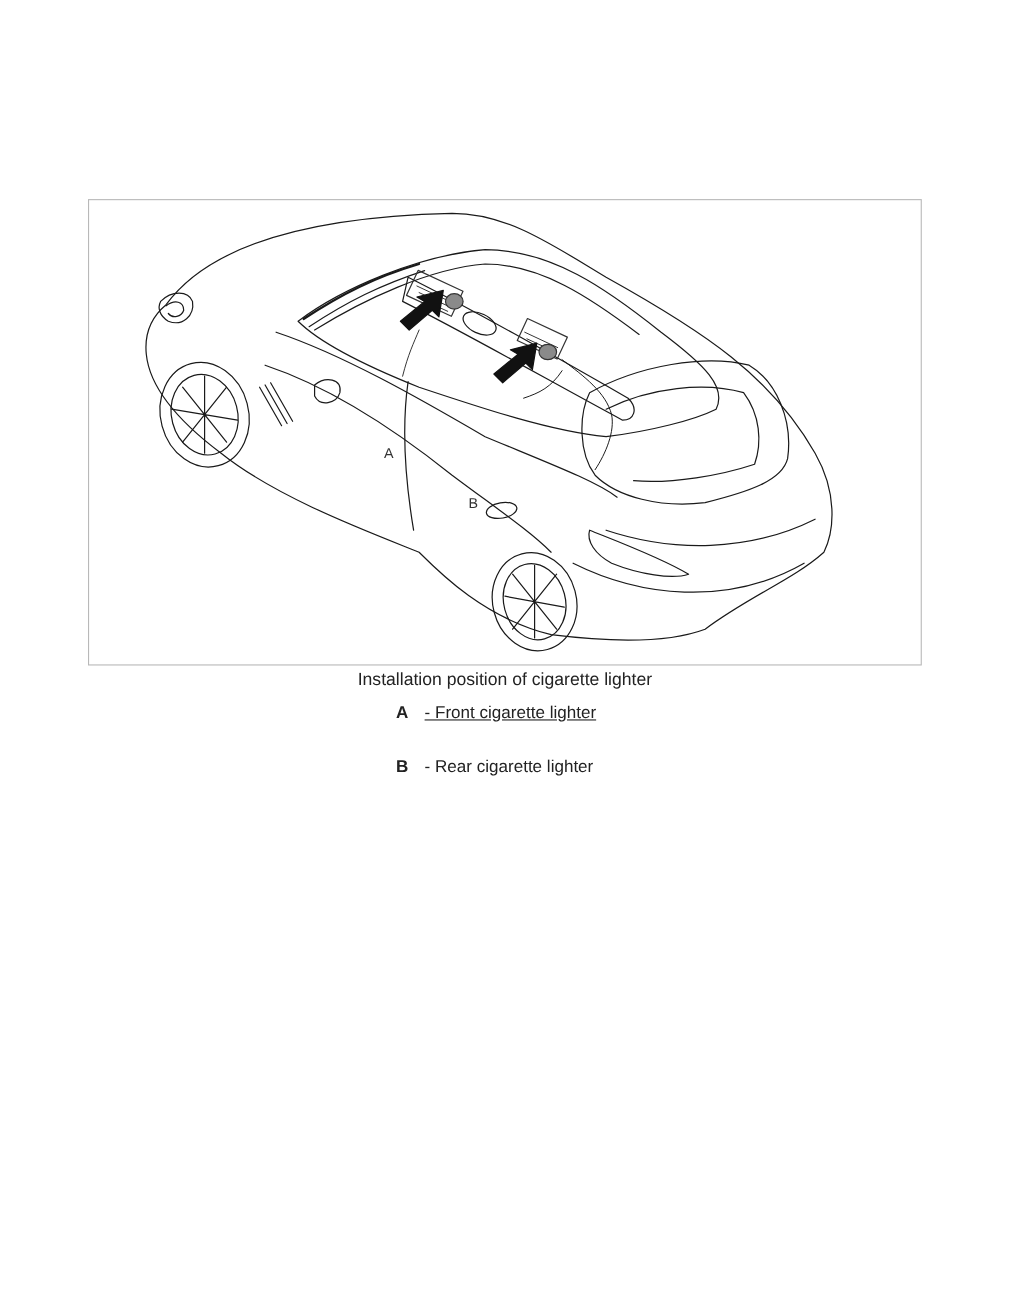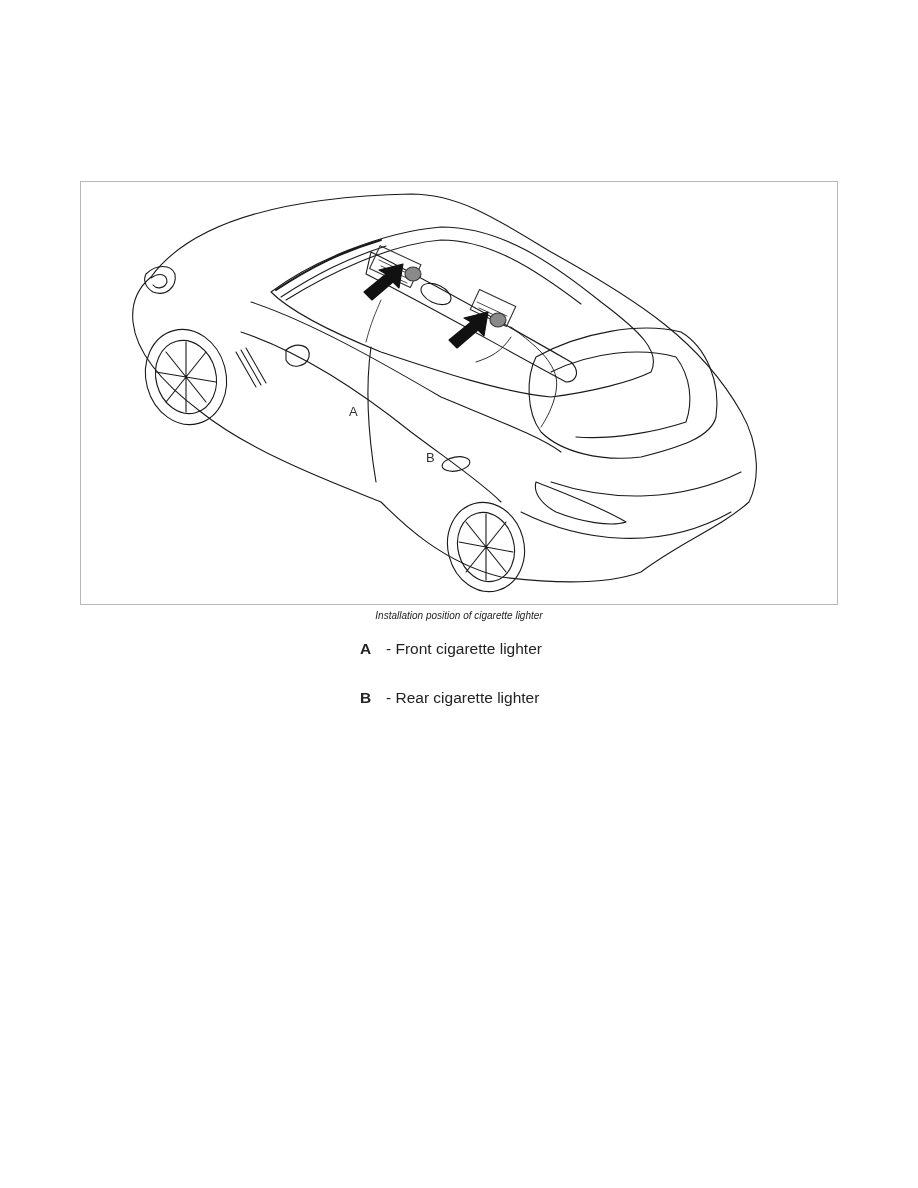--- a/index.html
+++ b/index.html
@@ -3,21 +3,21 @@
 <meta charset="utf-8">
 <style>
   html, body { margin: 0; padding: 0; background: #ffffff; }
   body { width: 918px; height: 1188px; position: relative; overflow: hidden;
          font-family: "Liberation Sans", sans-serif; color: #1a1a1a; }
   .figure-frame { position: absolute; left: 80px; top: 181px; width: 758px; height: 424px;
                   border: 1px solid #b8b8b8; box-sizing: border-box; background: #fff; }
   .figure-frame svg { position: absolute; left: 0; top: 0; width: 758px; height: 424px; }
   .callout { position: absolute; font-size: 13px; color: #333; }
   .caption { position: absolute; left: 0; width: 918px; top: 610px; text-align: center;
-             font-style: italic; font-size: 10px; color: #222; }
+             font-size: 16px; color: #222; }
   .legend-row { position: absolute; left: 360px; font-size: 15.5px; color: #222; }
   .legend-key { font-weight: bold; display: inline-block; width: 26px; }
 </style>
 </head>
 <body>
 
 <div class="figure-frame">
   <svg viewBox="0 0 758 424" fill="none" stroke="#1a1a1a" stroke-width="1.1" stroke-linejoin="round" stroke-linecap="round">
 
     <path d="M70,95 C110,40 200,15 330,12 C380,12 420,40 470,70 C560,120 620,160 660,230 C680,265 678,300 668,320 C640,345 600,360 560,390 C520,405 460,400 420,395 C360,380 320,340 300,320 C250,300 170,270 120,230 C80,200 55,170 52,140 C50,120 58,105 70,95 Z"></path>
@@ -74,18 +74,18 @@
     <path d="M368,158 L390,140 L383,136 L407,130 L403,154 L397,148 L376,166 Z" fill="#111" stroke="#111"></path>
 
     <path d="M300,118 C295,130 290,140 285,160" stroke-width="0.8"></path>
   </svg>
   <div class="callout" style="left:268px; top:222px;">A</div>
   <div class="callout" style="left:345px; top:268px;">B</div>
 </div>
 
 <div class="caption">Installation position of cigarette lighter</div>
 
-<div class="legend-row" style="top:640px;">
+<div class="legend-row" style="top:640px;text-decoration:underline;">
   <span class="legend-key">A</span><span>- Front cigarette lighter</span>
 </div>
 <div class="legend-row" style="top:689px;">
   <span class="legend-key">B</span><span>- Rear cigarette lighter</span>
 </div>
 
 </body></html>

